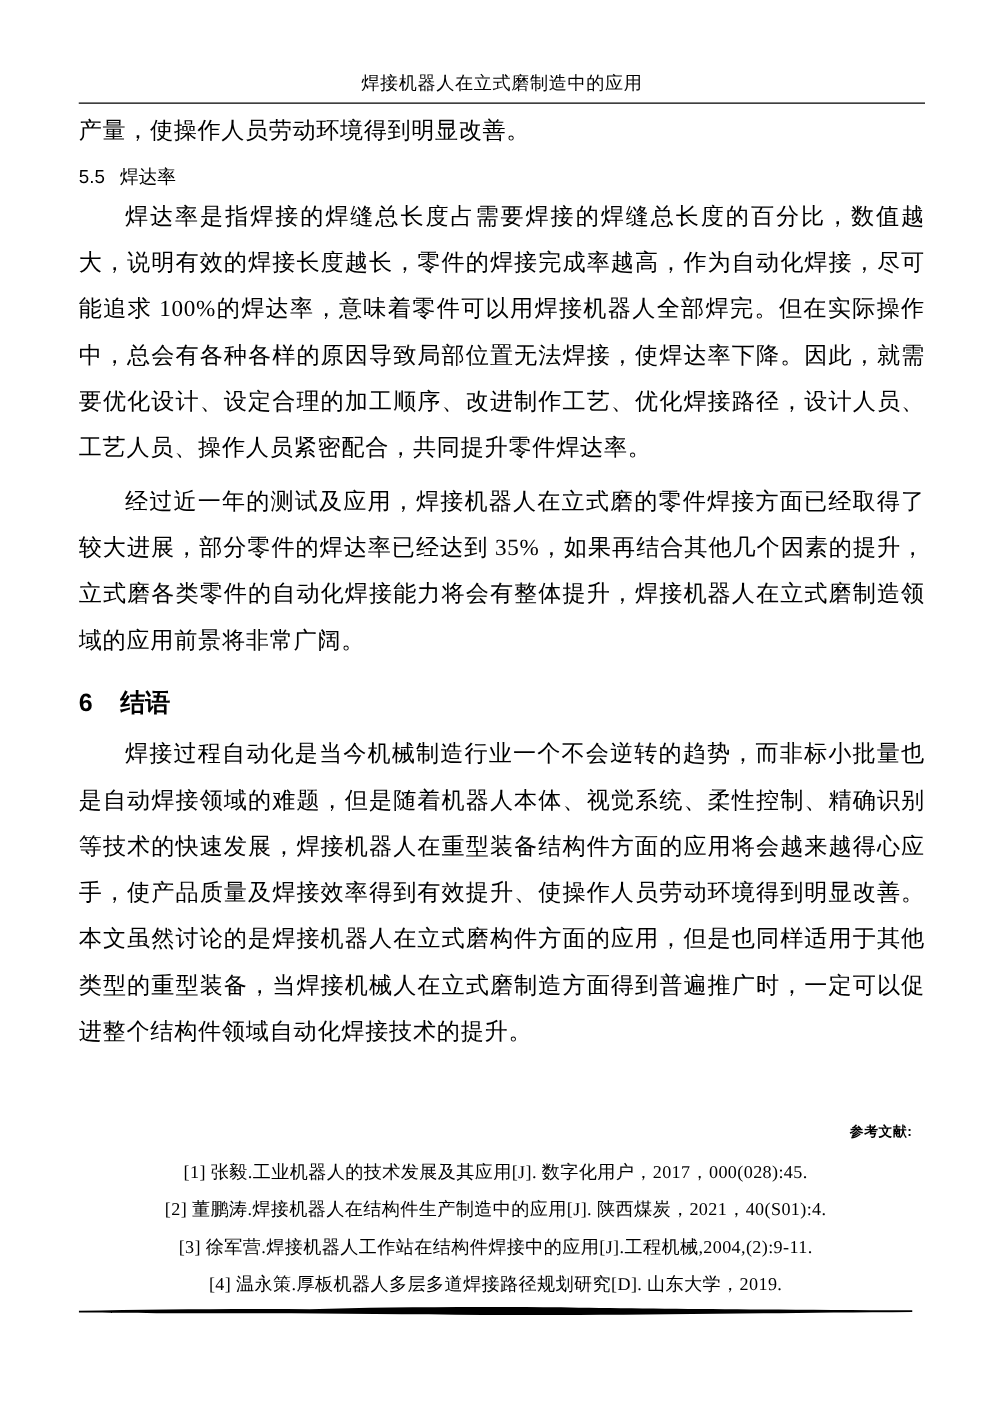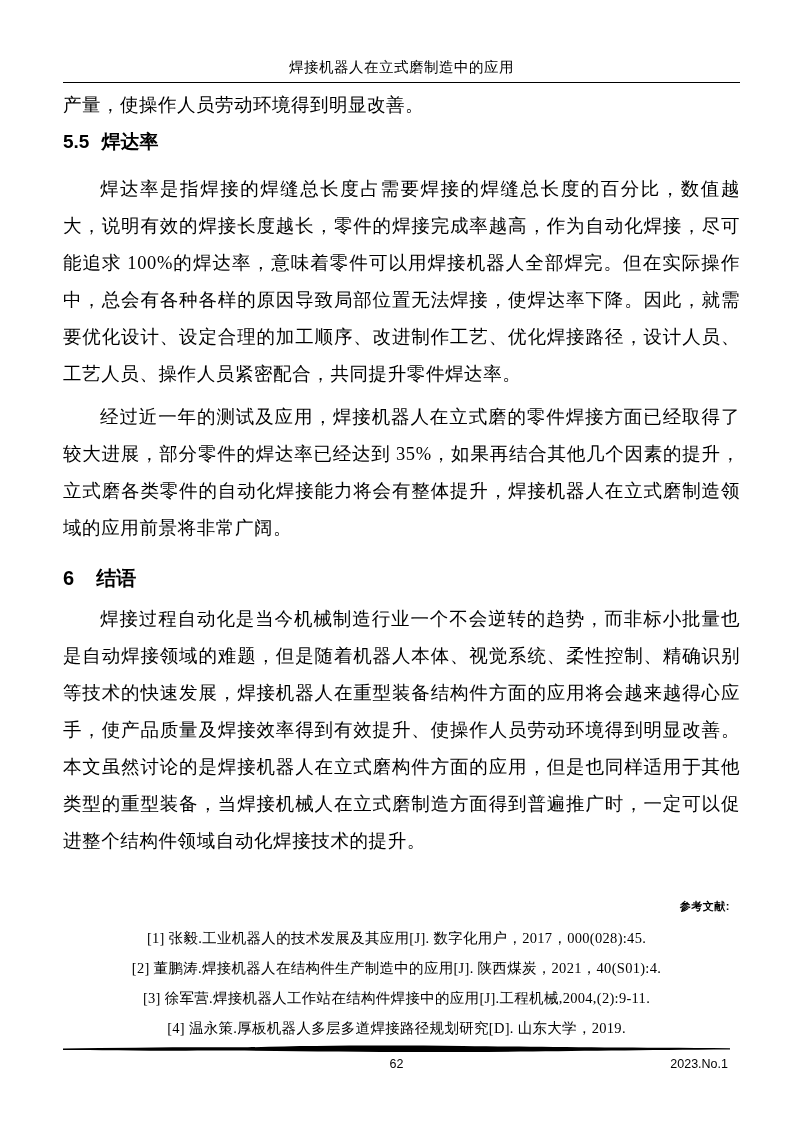--- a/index.html
+++ b/index.html
@@ -38,28 +38,28 @@
     letter-spacing: 0.5px;
   }
   .para {
     font-size: 18.5px;
     line-height: 37px;
     text-align: justify;
     text-indent: 2em;
     letter-spacing: 0.6px;
   }
   .para + .para { margin-top: 0; }
-  .sec55 { margin-top: 15px; }
+  .sec55 { }
   .sec55 + .para { margin-top: 6px; }
 
   h2.heading-55 {
     margin-top: 8px;
     font-family: "Liberation Sans", "DejaVu Sans", sans-serif;
-    font-weight: bold;
-    font-size: 19px;
+    font-weight: normal;
+    font-size: 15px;
     line-height: 28px;
   }
   h2.heading-55 .h-num { margin-right: 12px; }
 
   h1.heading-6 {
     margin-top: 16px;
     font-family: "Liberation Sans", "DejaVu Sans", sans-serif;
     font-weight: bold;
     font-size: 20px;
     line-height: 30px;
@@ -150,19 +150,15 @@
         M0,4.6
         C 60,3.6 120,2.9 185,3.3
         C 245,1.7 320,1.1 400,2.1
         C 470,2.9 545,3.7 667,4.2
         L 667,5.5
         C 560,6.1 480,7.7 400,7.9
         C 320,8.5 250,7.1 170,6.5
         C 100,6.9 40,6.3 0,5.9
         Z"></path>
     </svg>
-    <div class="footer-row">
-      <div class="footer-page-number">62</div>
-      <div class="footer-issue">2023.No.1</div>
-    </div>
   </footer>
 
 </div>
 
 </body></html>

